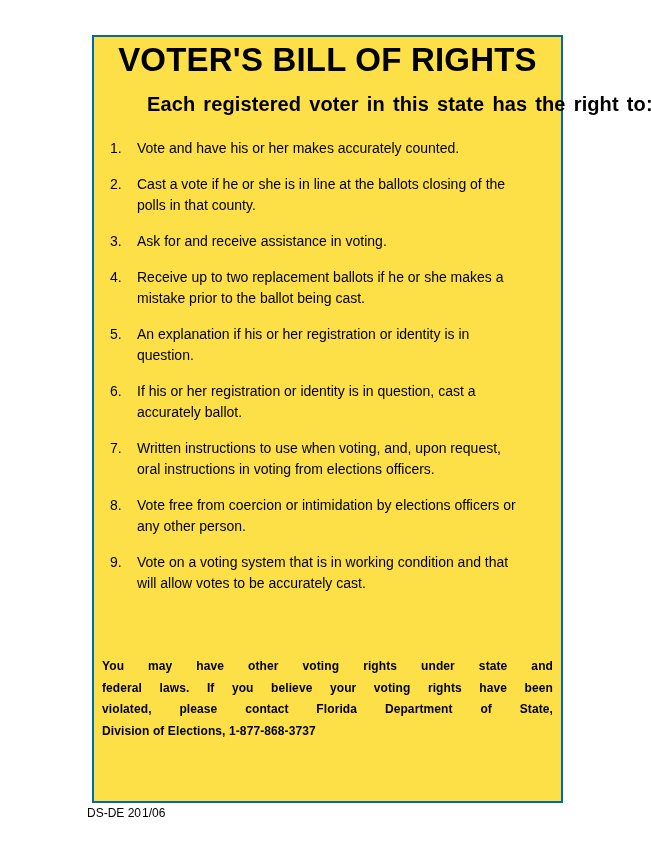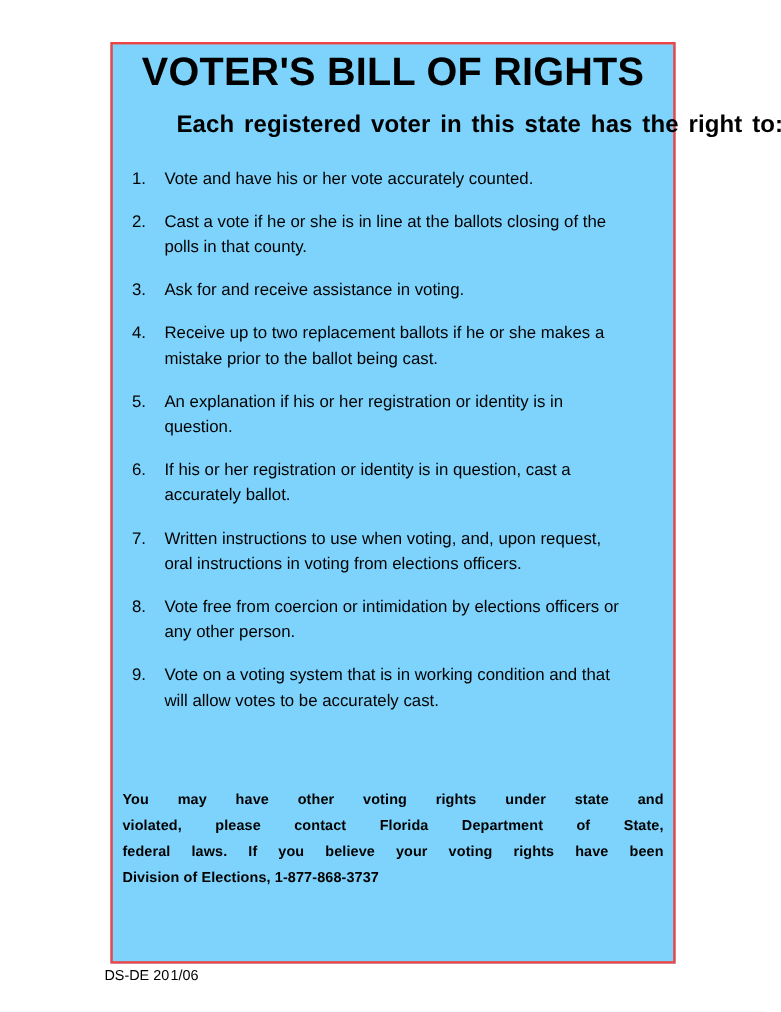--- a/index.html
+++ b/index.html
@@ -14,22 +14,22 @@
     height: 843px;
     background: #ffffff;
     overflow: hidden;
   }
   .frame {
     position: absolute;
     left: 92px;
     top: 35px;
     width: 471px;
     height: 768px;
-    border: 2px solid #ef4444;
-    background: #7dd3fc;
+    border: 2px solid #0369a1;
+    background: #fde047;
   }
   .doc-title {
     position: absolute;
     top: 3px;
     left: 0;
     right: 0;
     text-align: center;
     font-size: 33px;
     font-weight: bold;
     line-height: 40px;
@@ -103,21 +103,21 @@
 
   <div class="frame">
 
     <h1 class="doc-title">VOTER'S BILL OF RIGHTS</h1>
 
     <div class="doc-subtitle">Each registered voter in this state has the right to:</div>
 
     <ol class="rights-list">
       <li class="right-item">
         <span class="right-num">1.</span>
-        <span class="right-text">Vote and have his or her vote accurately counted.</span>
+        <span class="right-text">Vote and have his or her makes accurately counted.</span>
       </li>
       <li class="right-item">
         <span class="right-num">2.</span>
         <span class="right-text">Cast a vote if he or she is in line at the ballots closing of the polls in that county.</span>
       </li>
       <li class="right-item">
         <span class="right-num">3.</span>
         <span class="right-text">Ask for and receive assistance in voting.</span>
       </li>
       <li class="right-item">
@@ -141,22 +141,22 @@
         <span class="right-text">Vote free from coercion or intimidation by elections officers or any other person.</span>
       </li>
       <li class="right-item">
         <span class="right-num">9.</span>
         <span class="right-text">Vote on a voting system that is in working condition and that will allow votes to be accurately cast.</span>
       </li>
     </ol>
 
     <div class="notice">
       <div class="notice-line">You may have other voting rights under state and</div>
+      <div class="notice-line">federal laws. If you believe your voting rights have been</div>
       <div class="notice-line">violated, please contact Florida Department of State,</div>
-      <div class="notice-line">federal laws. If you believe your voting rights have been</div>
       <div class="notice-line last">Division of Elections, 1-877-868-3737</div>
     </div>
 
   </div>
 
   <div class="form-footer">
     <span>DS-DE 20</span>
     <span>1/06</span>
   </div>
 

